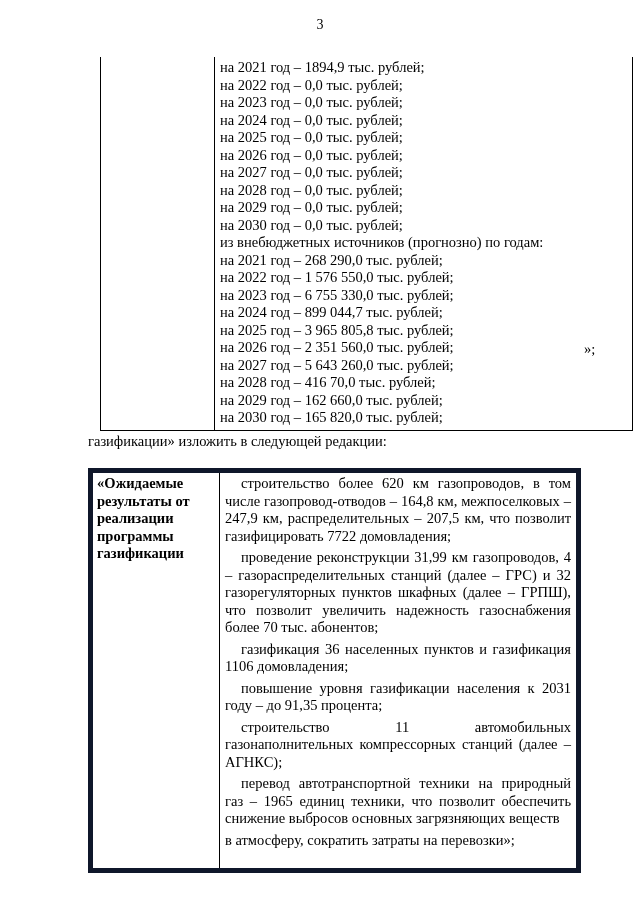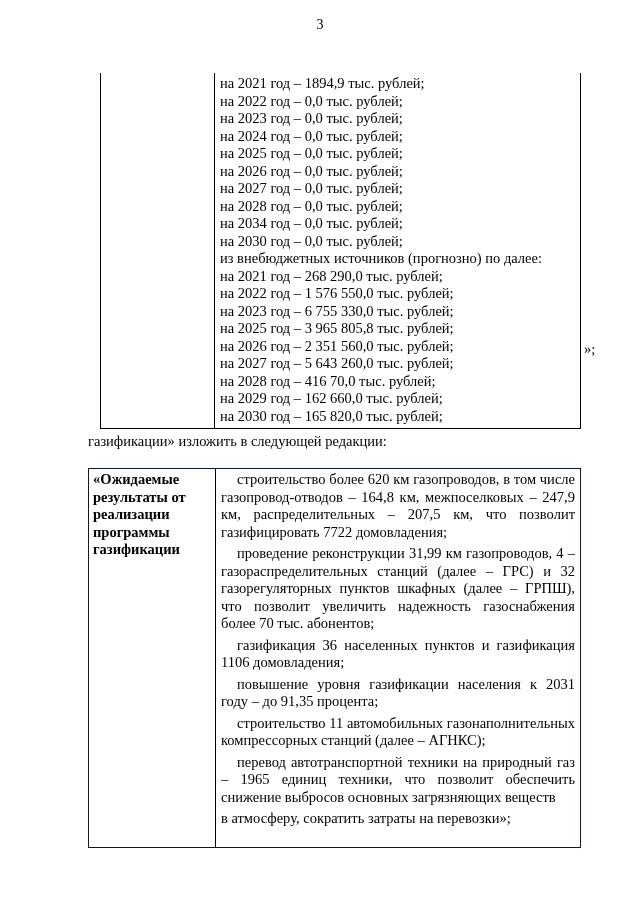--- a/index.html
+++ b/index.html
@@ -20,25 +20,24 @@
     left: 0;
     width: 100%;
     text-align: center;
     font-size: 14px;
   }
   
   .table1 {
     position: absolute;
     top: 57px;
     left: 100px;
-    width: 481px;
+    width: 533px;
     display: flex;
     border: 1px solid #000;
     border-top: none;
-    margin-top: 16px;
   }
   .t1-left {
     width: 114px;
     border-right: 1px solid #000;
   }
   .t1-right {
     flex: 1;
     padding: 2px 5px 3px 5px;
   }
   .t-line {
@@ -68,21 +67,21 @@
   .amendment-line2 {
     line-height: 17.5px;
   }
   
   .table2 {
     position: absolute;
     top: 468px;
     left: 88px;
     width: 493px;
     display: flex;
-    border: 1px solid #0f172a;
+    border: 5px solid #0f172a;
   }
   .t2-left {
     width: 127px;
     border-right: 1px solid #000;
     padding: 2px 4px;
     font-weight: bold;
     line-height: 17.5px;
   }
   .t2-right {
     flex: 1;
@@ -108,26 +107,27 @@
     <div class="t1-left"></div>
     <div class="t1-right">
       <div class="t-line">на 2021 год – 1894,9 тыс. рублей;</div>
       <div class="t-line">на 2022 год – 0,0 тыс. рублей;</div>
       <div class="t-line">на 2023 год – 0,0 тыс. рублей;</div>
       <div class="t-line">на 2024 год – 0,0 тыс. рублей;</div>
       <div class="t-line">на 2025 год – 0,0 тыс. рублей;</div>
       <div class="t-line">на 2026 год – 0,0 тыс. рублей;</div>
       <div class="t-line">на 2027 год – 0,0 тыс. рублей;</div>
       <div class="t-line">на 2028 год – 0,0 тыс. рублей;</div>
-      <div class="t-line">на 2034 год – 0,0 тыс. рублей;</div>
+      <div class="t-line">на 2029 год – 0,0 тыс. рублей;</div>
       <div class="t-line">на 2030 год – 0,0 тыс. рублей;</div>
-      <div class="t-line">из внебюджетных источников (прогнозно) по далее:</div>
+      <div class="t-line">из внебюджетных источников (прогнозно) по годам:</div>
       <div class="t-line">на 2021 год – 268 290,0 тыс. рублей;</div>
       <div class="t-line">на 2022 год – 1 576 550,0 тыс. рублей;</div>
       <div class="t-line">на 2023 год – 6 755 330,0 тыс. рублей;</div>
+      <div class="t-line">на 2024 год – 899 044,7 тыс. рублей;</div>
       <div class="t-line">на 2025 год – 3 965 805,8 тыс. рублей;</div>
       <div class="t-line">на 2026 год – 2 351 560,0 тыс. рублей;</div>
       <div class="t-line">на 2027 год – 5 643 260,0 тыс. рублей;</div>
       <div class="t-line">на 2028 год – 416 70,0 тыс. рублей;</div>
       <div class="t-line">на 2029 год – 162 660,0 тыс. рублей;</div>
       <div class="t-line">на 2030 год – 165 820,0 тыс. рублей;</div>
     </div>
   </div>
 
   <div class="closing-mark">»;</div>

